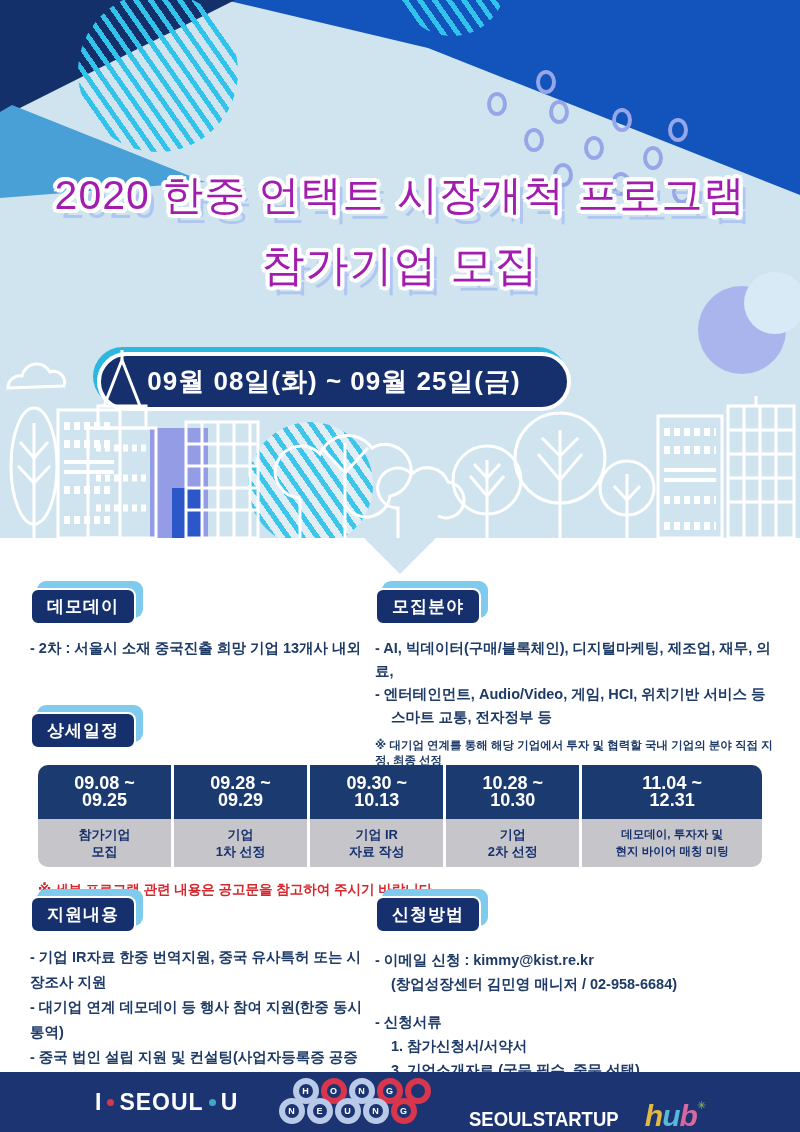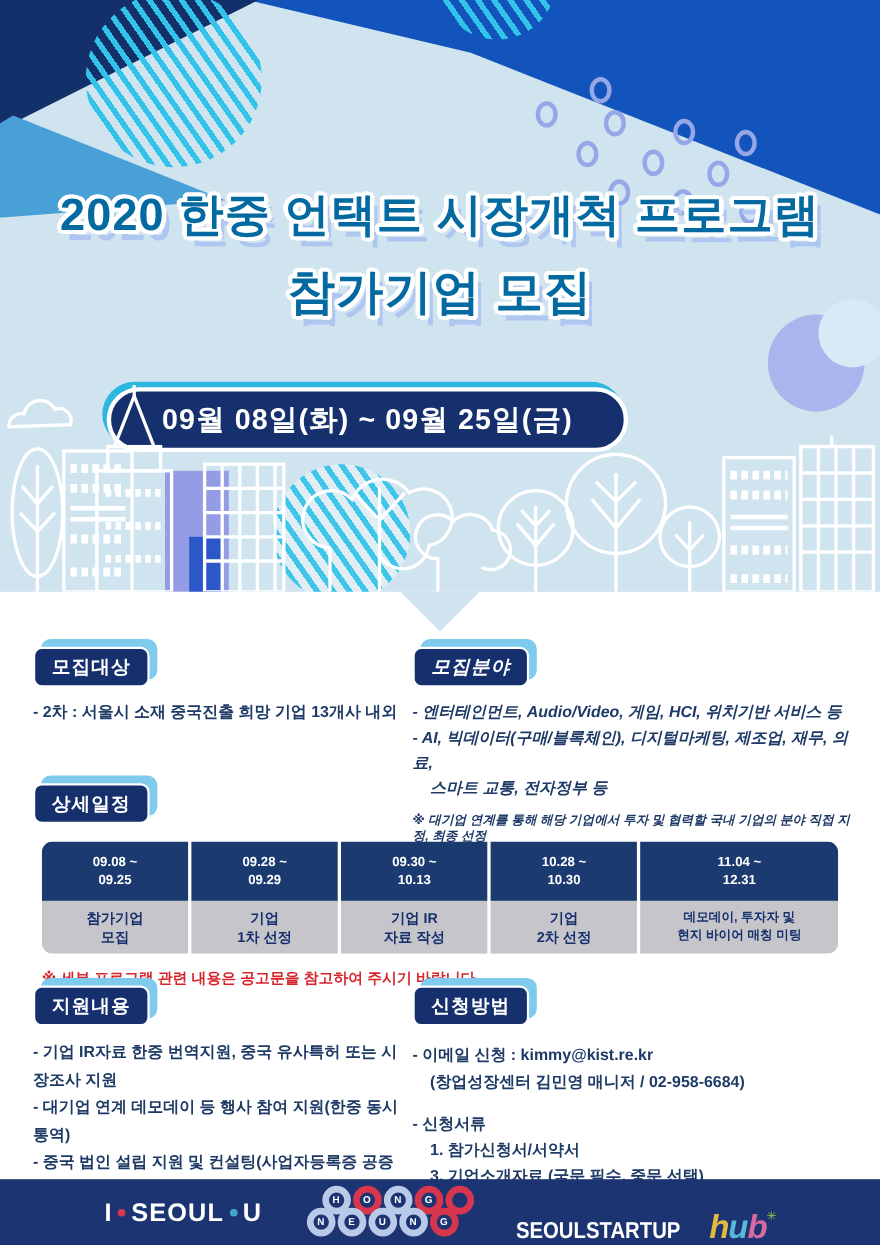--- a/index.html
+++ b/index.html
@@ -19,21 +19,21 @@
   .sc2{left:398px;top:-72px;width:108px;height:108px;}
   .sc3{left:248px;top:422px;width:125px;height:125px;background:repeating-linear-gradient(55deg,#3ec6ea 0 5px,rgba(255,255,255,.35) 5px 12px);}
   .ring{position:absolute;width:12px;height:16px;border:4px solid #96a7e8;border-radius:50%;}
   .crescent-big{position:absolute;left:698px;top:286px;width:88px;height:88px;border-radius:50%;background:#a9b5ec;}
   .crescent-cut{position:absolute;left:744px;top:272px;width:62px;height:62px;border-radius:50%;background:#d8eaf5;}
   .solid-bldg{position:absolute;left:150px;top:428px;width:58px;height:110px;background:#949ce5;}
   .solid-bldg2{position:absolute;left:172px;top:488px;width:30px;height:50px;background:#2b57c8;}
 
   
   .hero-titles{position:absolute;left:0;top:168px;width:800px;text-align:center;}
-  .big-title{display:block;font-weight:700;color:#0369a1;letter-spacing:1px;
+  .big-title{display:block;font-weight:400;color:#a21caf;letter-spacing:1px;
      text-shadow:-3px -3px 0 #fff,3px -3px 0 #fff,-3px 3px 0 #fff,3px 3px 0 #fff,
        -4px 0 0 #fff,4px 0 0 #fff,0 -4px 0 #fff,0 4px 0 #fff,
        -2px -4px 0 #fff,2px 4px 0 #fff,4px 2px 0 #fff,-4px -2px 0 #fff,
        7px 9px 0 #aec6f0;}
   .line1{font-size:41px;}
   .line2{font-size:43px;margin-top:14px;}
 
   
   .date-wrap{position:absolute;left:0;top:352px;width:668px;text-align:center;border-radius:17px;}
   .date-pill{position:relative;display:inline-block;background:#16306e;color:#fff;
@@ -48,30 +48,30 @@
   .badge .back{position:absolute;left:7px;top:-7px;right:-7px;bottom:7px;background:#7ecbED;border-radius:9px;}
   .badge .front{position:relative;display:inline-block;background:#16306e;color:#fff;
      border:2px solid #fff;border-radius:8px;padding:5px 15px;font-size:17px;font-weight:800;letter-spacing:1px;}
 
   .sec{position:absolute;color:#1e3a66;}
   .sec .body{margin-top:12px;font-size:14.5px;font-weight:700;line-height:23px;color:#1e3a66;}
   .indent{padding-left:16px;}
   .small-note{margin-top:9px;font-size:11.5px;font-weight:700;color:#1e3a66;}
 
   .sec-target{left:30px;top:588px;width:340px;}
-  .sec-fields{left:375px;top:588px;width:410px;font-style:italic;}
+  .sec-fields{left:375px;top:588px;width:410px;}
   .sec-schedule{left:30px;top:712px;width:740px;}
   .sec-support{left:30px;top:896px;width:345px;}
   .sec-apply{left:375px;top:896px;width:400px;}
 
   
   .sched-table{display:flex;width:724px;margin:16px 0 0 8px;border-radius:10px;overflow:hidden;}
   .s-col{flex:1;display:flex;flex-direction:column;border-right:3px solid #fff;}
   .s-col:last-child{flex:1.35;border-right:none;}
-  .s-head{background:#1b3a70;color:#fff;font-size:12px;font-weight:800;text-align:center;
+  .s-head{background:#1b3a70;color:#fff;font-size:18px;font-weight:800;text-align:center;
      padding:9px 0;white-space:pre-line;line-height:17px;height:36px;display:flex;align-items:center;justify-content:center;}
   .s-body{background:#c5c5ca;color:#16306e;font-size:13px;font-weight:800;text-align:center;
      padding:8px 0;white-space:pre-line;line-height:17px;height:32px;display:flex;align-items:center;justify-content:center;}
   .s-col:last-child .s-body{font-size:11.5px;}
   .sched-note{margin:14px 0 0 8px;color:#d6262c;font-size:13.5px;font-weight:800;}
 
   
   .gap{height:14px;}
 
   
@@ -216,35 +216,35 @@
         <line x1="728" y1="106" x2="794" y2="106"></line>
       <line x1="728" y1="130" x2="794" y2="130"></line>
         <line x1="728" y1="154" x2="794" y2="154"></line>
     </svg>
   </div>
   <div class="pointer"></div>
 
   <div class="sec sec-target">
     <div class="badge">
       <span class="back"></span>
-      <span class="front">모집대상</span>
+      <span class="front">데모데이</span>
     </div>
     <div class="body">
       <div>- 2차 : 서울시 소재 중국진출 희망 기업 13개사 내외</div>
     </div>
   </div>
 
   <div class="sec sec-fields">
     <div class="badge">
       <span class="back"></span>
       <span class="front">모집분야</span>
     </div>
     <div class="body">
+      <div>- AI, 빅데이터(구매/블록체인), 디지털마케팅, 제조업, 재무, 의료,</div>
       <div>- 엔터테인먼트, Audio/Video, 게임, HCI, 위치기반 서비스 등</div>
-      <div>- AI, 빅데이터(구매/블록체인), 디지털마케팅, 제조업, 재무, 의료,</div>
       <div class="indent">스마트 교통, 전자정부 등</div>
     </div>
     <div class="small-note">※ 대기업 연계를 통해 해당 기업에서 투자 및 협력할 국내 기업의 분야 직접 지정, 최종 선정</div>
   </div>
 
   <div class="sec sec-schedule">
     <div class="badge">
       <span class="back"></span>
       <span class="front">상세일정</span>
     </div>

